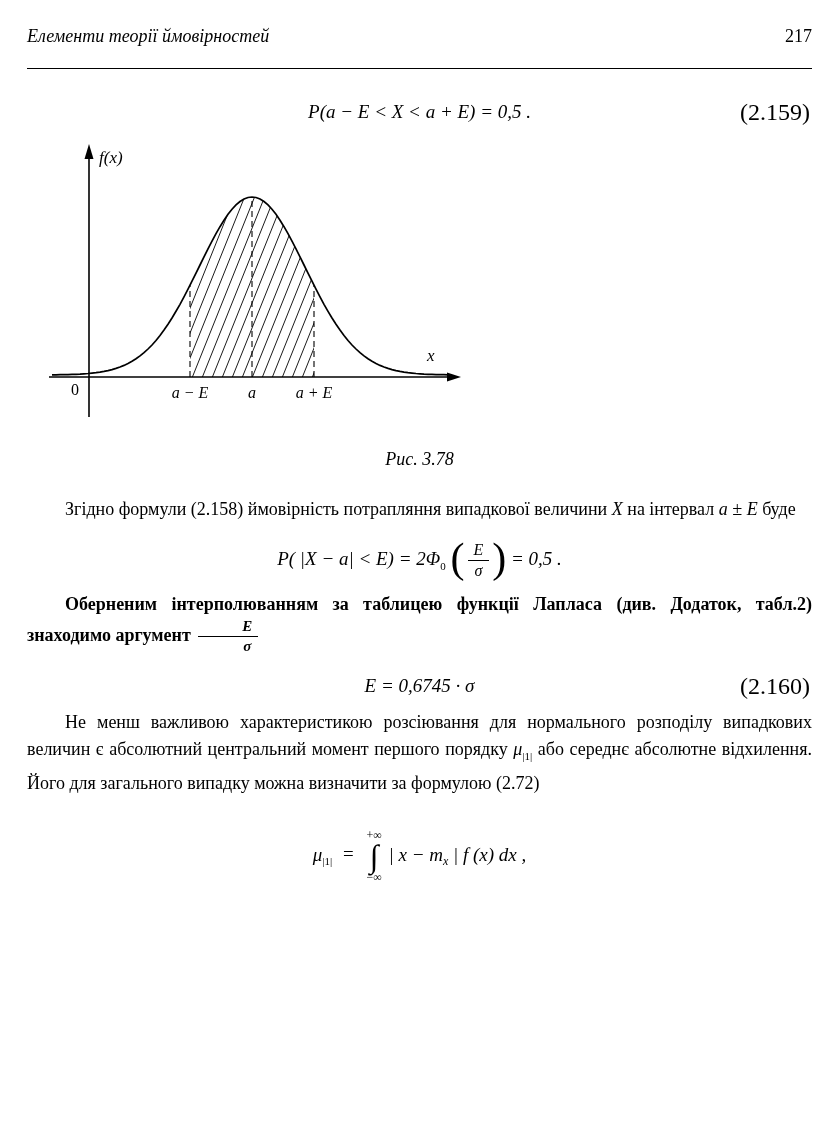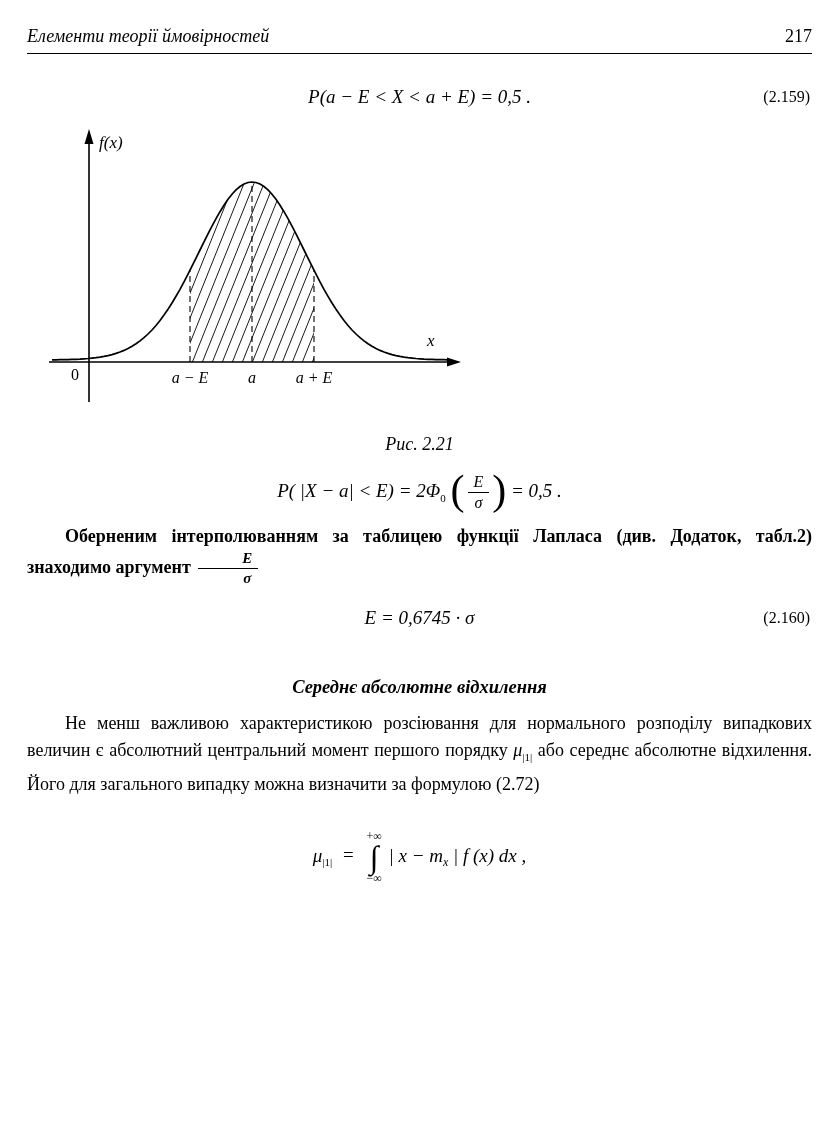--- a/index.html
+++ b/index.html
@@ -3,31 +3,31 @@
 <meta charset="utf-8">
 <style>
   html,body{margin:0;padding:0;background:#ffffff;}
   .page{
     width:839px;height:1134px;margin:0 auto;background:#fff;color:#000;
     font-family:"Liberation Serif",serif;box-sizing:border-box;
     padding:26px 27px 0 27px;overflow:hidden;position:relative;
   }
   
   .hdr{display:flex;justify-content:space-between;align-items:baseline;
-       border-bottom:1.6px solid #000;padding-bottom:6px;}
+       border-bottom:1.6px solid #000;padding-bottom:21px;}
   .hdr .title{font-style:italic;font-size:18px;}
   .hdr .pno{font-size:18px;}
   
   p.body{font-size:18px;line-height:27px;text-align:justify;margin:0;}
   .ind{text-indent:38px;}
   .it{font-style:italic;}
   
   .formula{position:relative;text-align:center;font-size:19px;font-style:italic;}
   .eqnum{position:absolute;right:2px;top:50%;transform:translateY(-50%);
-         font-style:normal;font-size:16px;}
+         font-style:normal;font-size:24px;}
   .bigparen{font-size:42px;font-style:normal;vertical-align:middle;
             line-height:0.9;display:inline-block;transform:translateY(-2px);}
   .frac{display:inline-block;vertical-align:middle;text-align:center;
         font-size:16px;line-height:1.15;margin:0 3px;font-style:italic;}
   .frac .num{display:block;border-bottom:1.2px solid #000;padding:0 6px 1px 6px;}
   .frac .den{display:block;padding-top:1px;}
   .frac.inline{font-size:15px;}
   sub.small{font-size:11px;font-style:normal;}
   sub.subx{font-size:12px;font-style:italic;}
   .eq{font-style:normal;margin:0 6px;}
@@ -115,40 +115,42 @@
       <line id="d3" stroke="#000" stroke-width="1.1" stroke-dasharray="6 4" x1="287" x2="287" y1="240" y2="148.2"></line>
 
       <text x="72" y="26" class="svg-var">f(x)</text>
       <text x="400" y="224" class="svg-var">x</text>
       <text x="48" y="258" text-anchor="middle" class="svg-up">0</text>
       <text x="163" y="261" text-anchor="middle" class="svg-var-sm">a − E</text>
       <text x="225" y="261" text-anchor="middle" class="svg-var-sm">a</text>
       <text x="287" y="261" text-anchor="middle" class="svg-var-sm">a + E</text>
     </svg>
   </div>
-  <div class="figcap">Рис. 2.21</div>
+  <div class="figcap">Рис. 3.78</div>
 
+  <p class="body ind" id="p1">
+    <span>Згідно формули (2.158) ймовірність потрапляння випадкової величини </span><span class="it">X</span><span> на інтервал </span><span class="it">a ± E</span><span> буде</span>
+  </p>
 
   <div class="formula" id="flaplace">
     <span>P( |X − a| &lt; E) = 2Φ</span><sub class="small">0</sub>
     <span class="bigparen">(</span><span class="frac"><span class="num">E</span><span class="den">σ</span></span><span class="bigparen">)</span>
     <span>= 0,5 .</span>
   </div>
 
   <p class="body ind" id="p2">
     <span>Оберненим інтерполюванням за таблицею функції Лапласа (див. Додаток, табл.2) знаходимо аргумент </span><span class="frac inline"><span class="num">E</span><span class="den">σ</span></span>
   </p>
 
   <div class="formula" id="f2160">
     <span>E = 0,6745 · σ</span>
     <span class="eqnum">(2.160)</span>
   </div>
 
 
-  <p class="sechead" id="sechead">Середнє абсолютне відхилення</p>
 
   <p class="body ind" id="p4">
     <span>Не менш важливою характеристикою розсіювання для нормального розподілу випадкових величин є абсолютний центральний момент першого порядку </span><span class="it">μ</span><sub class="small">|1|</sub><span> або середнє абсолютне відхилення. Його для загального випадку можна визначити за формулою (2.72)</span>
   </p>
 
   <div class="formula" id="fmu">
     <span class="it">μ</span><sub class="small">|1|</sub>
     <span class="eq">=</span>
     <span class="int-col">
         <span class="int-lim">+∞</span>

